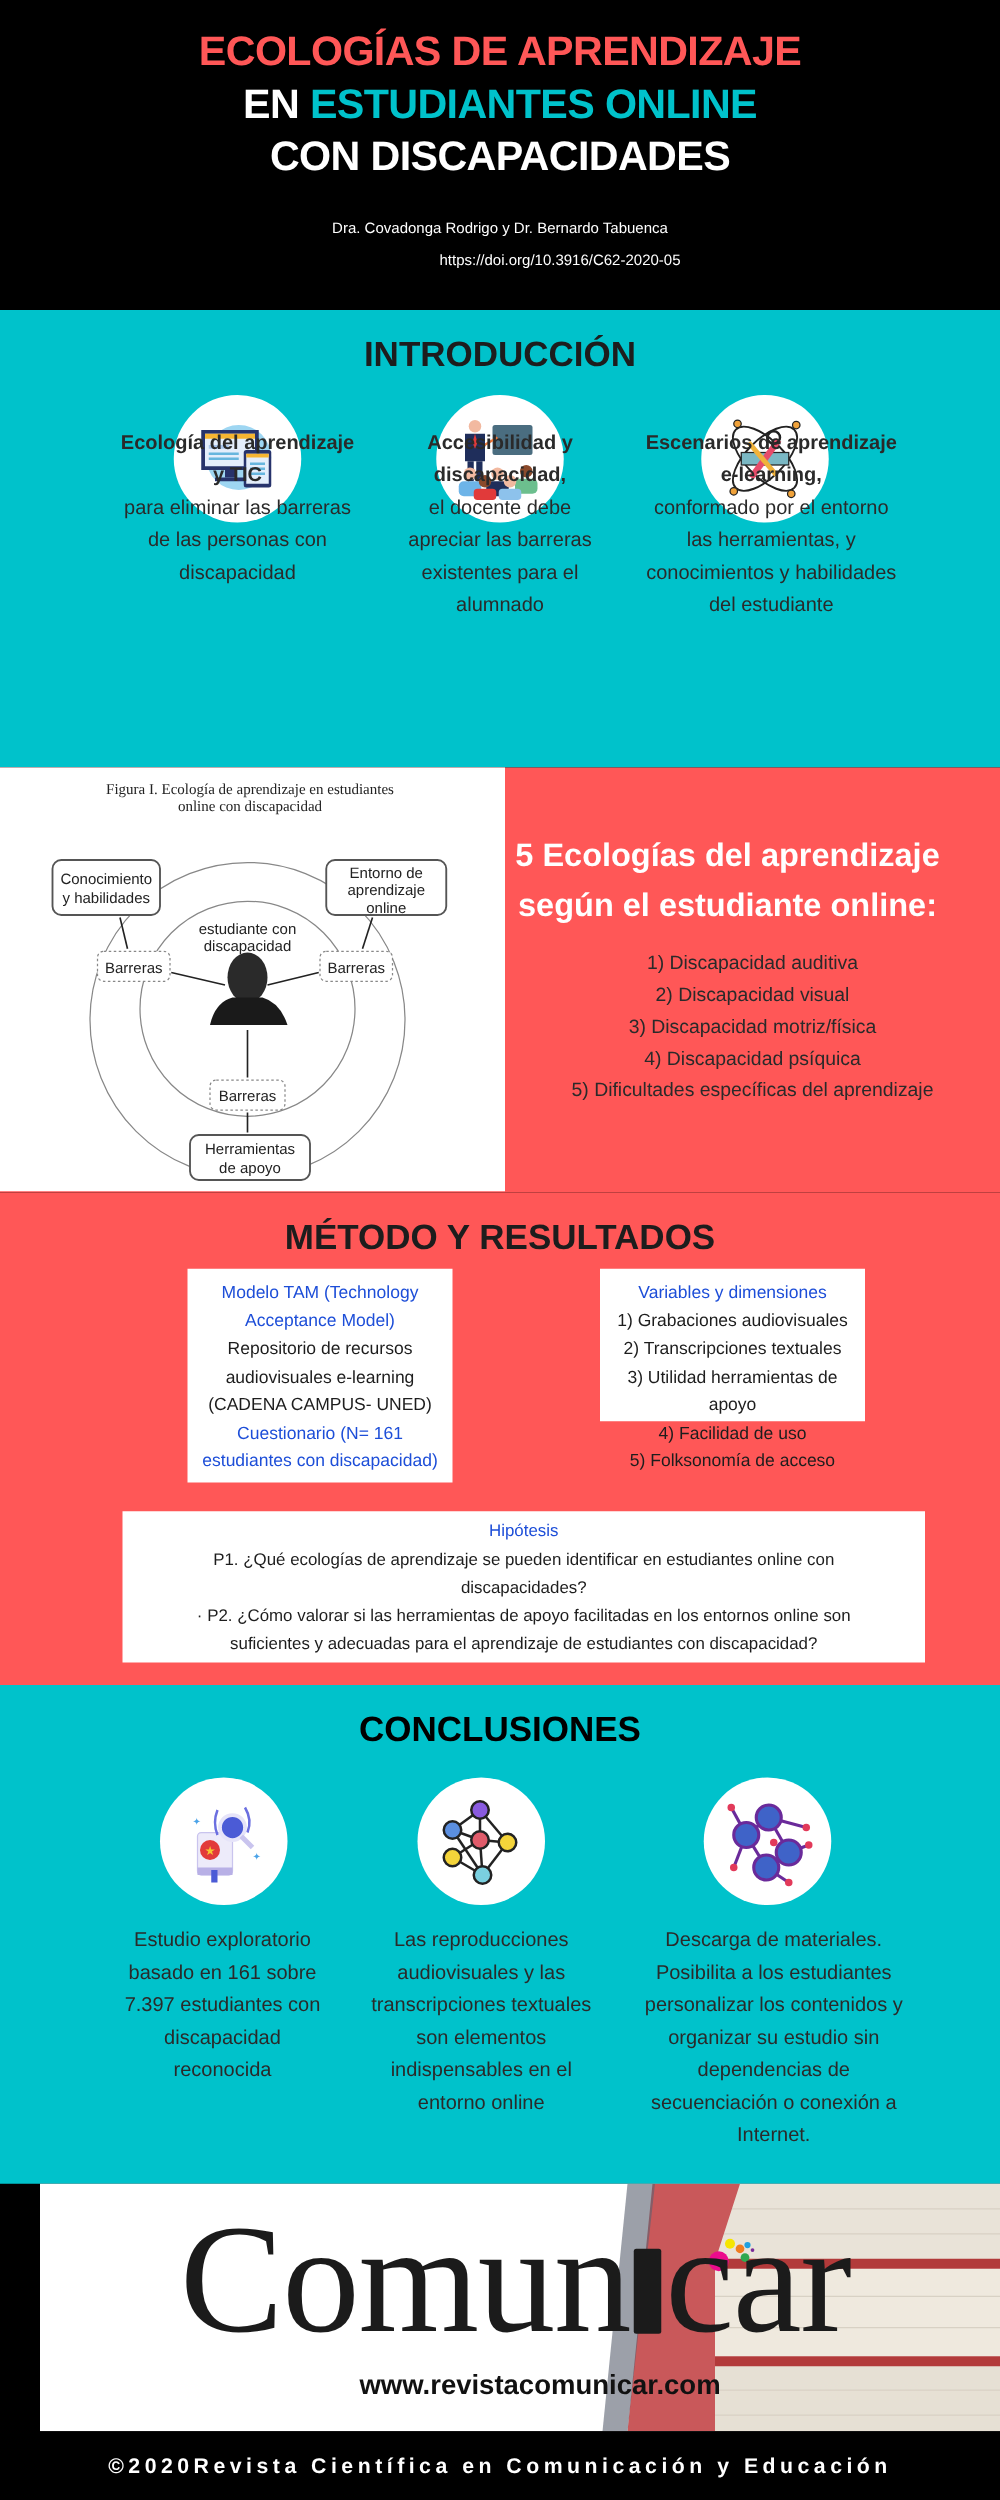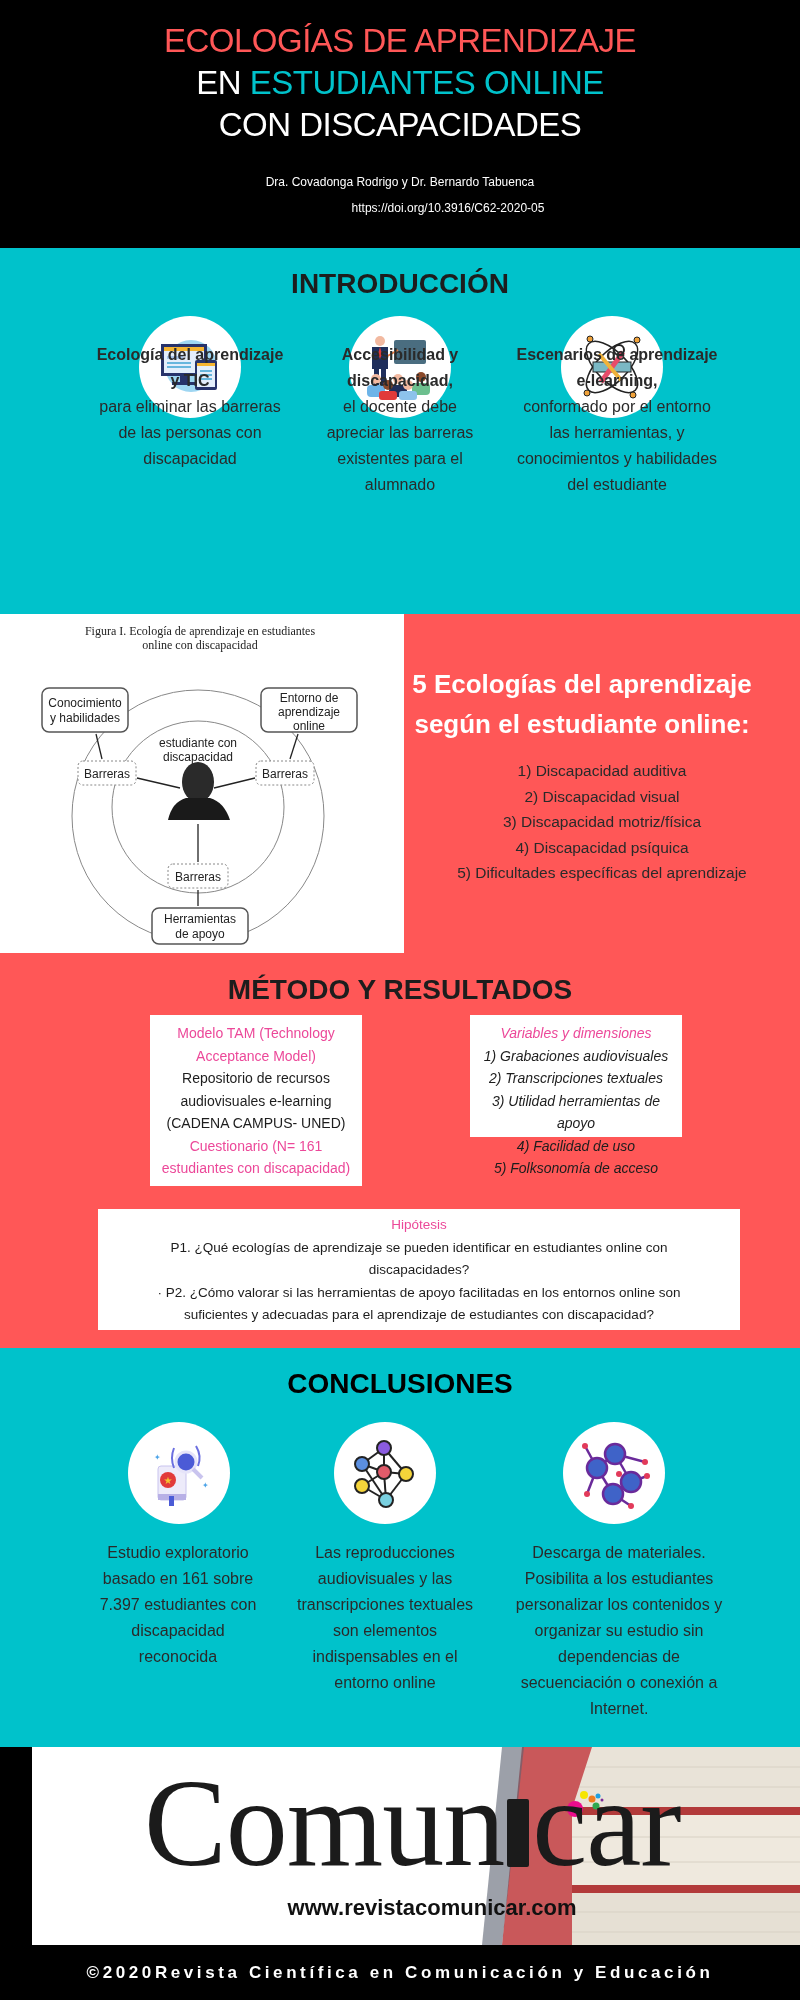--- a/index.html
+++ b/index.html
@@ -1,20 +1,20 @@
 <!DOCTYPE html>
 <html><head>
 <meta charset="utf-8">
 <style>
   * { box-sizing: border-box; margin: 0; padding: 0; }
   body { width: 800px; height: 2000px; background: #000; font-family: "Liberation Sans", sans-serif; overflow: hidden; position: relative; }
 
   
   #header { position: absolute; left: 0; top: 0; width: 800px; height: 248px; background: #000; text-align: center; }
-  .title-line { position: absolute; left: 0; width: 800px; text-align: center; font-weight: normal; font-size: 33px; letter-spacing: -0.5px; }
+  .title-line { position: absolute; left: 0; width: 800px; text-align: center; font-weight: bold; font-size: 33px; letter-spacing: -0.5px; }
   #t1 { top: 22px; color: #FF5757; }
   #t2 { top: 64px; color: #fff; }
   #t2 .accent { color: #00C2CB; }
   #t3 { top: 106px; color: #fff; }
   .sub { position: absolute; left: 0; width: 800px; text-align: center; color: #fff; font-size: 12px; }
   #authors { top: 175px; }
   #doi { top: 201px; margin-left: 48px; }
 
   
   #intro { position: absolute; left: 0; top: 248px; width: 800px; height: 366px; background: #00C2CB; padding-left: 20px; }
@@ -27,21 +27,21 @@
   
   #eco { position: absolute; left: 0; top: 614px; width: 800px; height: 340px; background: #FF5757; }
   #figure { position: absolute; left: 0; top: 0; width: 404px; height: 339px; background: #fff; }
   #eco-title { position: absolute; left: 384px; top: 50px; width: 396px; text-align: center; color: #fff; font-weight: bold; font-size: 26px; line-height: 40px; }
   #eco-list { position: absolute; left: 404px; top: 144px; width: 396px; text-align: center; color: #2a2a2a; font-size: 15.5px; line-height: 25.6px; }
 
   
   #method { position: absolute; left: 0; top: 954px; width: 800px; height: 394px; background: #FF5757; }
   #method .section-title { top: 20px; }
   .wbox { position: absolute; background: #fff; text-align: center; font-size: 14px; line-height: 22.5px; color: #1d1d1d; }
-  .red { color: #ec4899; }
+  .red { color: #1d4ed8; }
 
   
   #concl { position: absolute; left: 0; top: 1348px; width: 800px; height: 399px; background: #00C2CB; }
   #concl .section-title { top: 20px; color: #000000; }
 
   
   #logo { position: absolute; left: 0; top: 1747px; width: 800px; height: 198px; background: #fff; overflow: hidden; margin-left: 32px; }
   #logo-word { position: absolute; left: 112px; top: 6px; font-family: "Liberation Serif", serif; font-size: 124px; color: #1b1b1b; letter-spacing: -1px; z-index: 2; }
   #site { position: absolute; left: 0; width: 800px; top: 148px; text-align: center; font-weight: bold; font-size: 22px; color: #111; z-index: 2; }
   #footer { position: absolute; left: 0; top: 1945px; width: 800px; height: 55px; background: #000; color: #fff; text-align: center; font-weight: bold; font-size: 17px; letter-spacing: 3.6px; line-height: 55px; }
@@ -190,21 +190,21 @@
   <div class="wbox" style="left:150px; top:61px; width:212px; height:171px; padding-top:7px;">
     <div class="red">Modelo TAM (Technology</div>
     <div class="red">Acceptance Model)</div>
     <div>Repositorio de recursos</div>
     <div>audiovisuales e-learning</div>
     <div>(CADENA CAMPUS- UNED)</div>
     <div class="red">Cuestionario (N= 161</div>
     <div class="red">estudiantes con discapacidad)</div>
   </div>
 
-  <div class="wbox" style="left:470px; top:61px; width:212px; height:122px; padding-top:7px;font-style:italic;">
+  <div class="wbox" style="left:480px; top:61px; width:212px; height:122px; padding-top:7px;">
     <div class="red">Variables y dimensiones</div>
     <div>1) Grabaciones audiovisuales</div>
     <div>2) Transcripciones textuales</div>
     <div>3) Utilidad herramientas de</div>
     <div>apoyo</div>
     <div>4) Facilidad de uso</div>
     <div>5) Folksonomía de acceso</div>
   </div>
 
   <div class="wbox" style="left:98px; top:255px; width:642px; height:121px; padding-top:5px; font-size:13.5px;">

